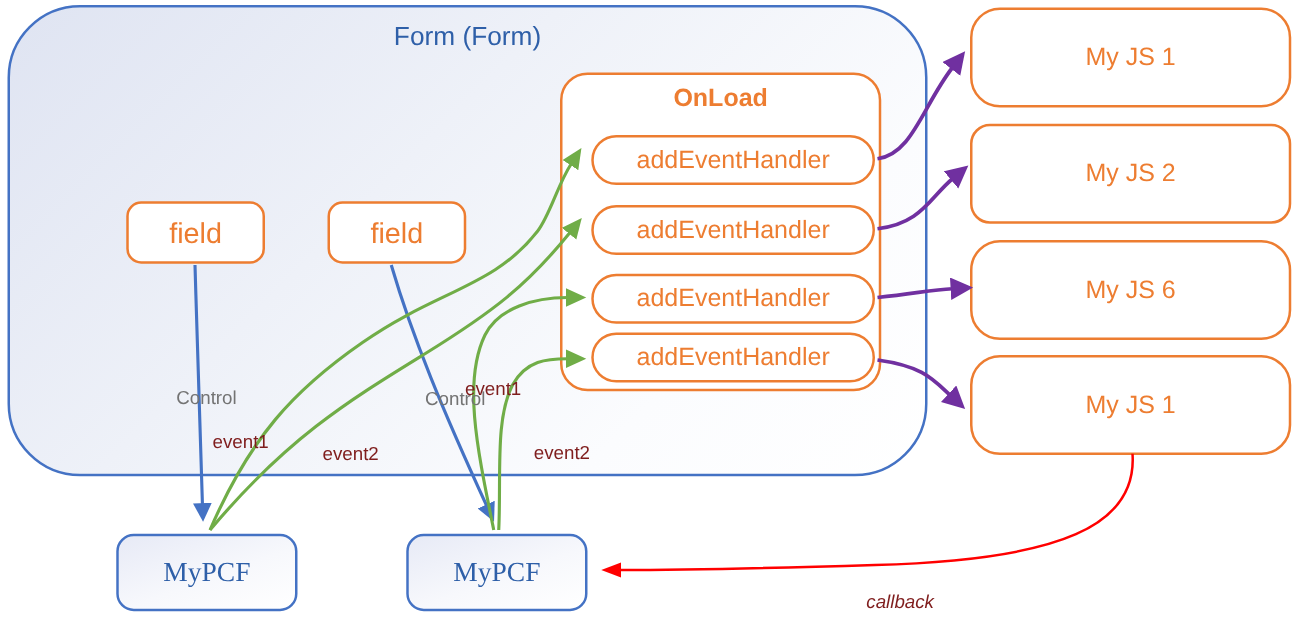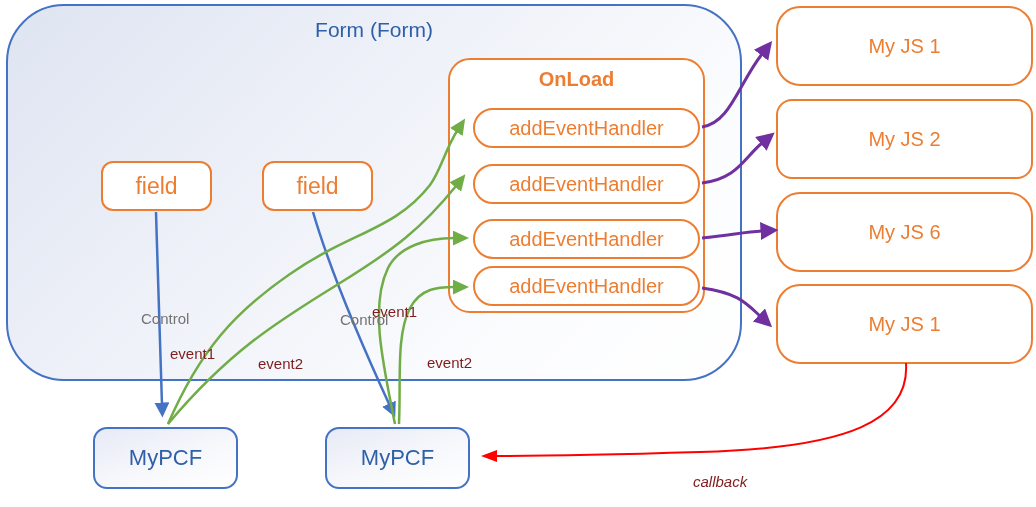--- a/index.html
+++ b/index.html
@@ -45,21 +45,21 @@
     left:776px;width:257px;height:80px;
     border:2px solid #ED7D31;border-radius:24px;
     background:#ffffff;color:#ED7D31;font-size:20px;z-index:2;
   }
 
   
   .mypcf{
     width:145px;height:62px;top:427px;
     border:2px solid #4472C4;border-radius:14px;
     background:linear-gradient(160deg,#e7eaf6 0%,#f7f8fc 55%,#ffffff 100%);
-    color:#2E5FA8;font-size:22px;z-index:2;
+    color:#2E5FA8;font-size:22px;z-index:2;font-family:Liberation Serif, serif;
   }
 
   .connector-layer{position:absolute;left:0;top:0;width:1036px;height:507px;z-index:4;pointer-events:none;}
 
   .lbl{position:absolute;z-index:5;font-size:15px;white-space:nowrap;}
   .lbl-blue{color:#737373;margin-left:13px;}
   .lbl-green{color:#7f1d1d;}
 </style>
 </head>
 <body>

